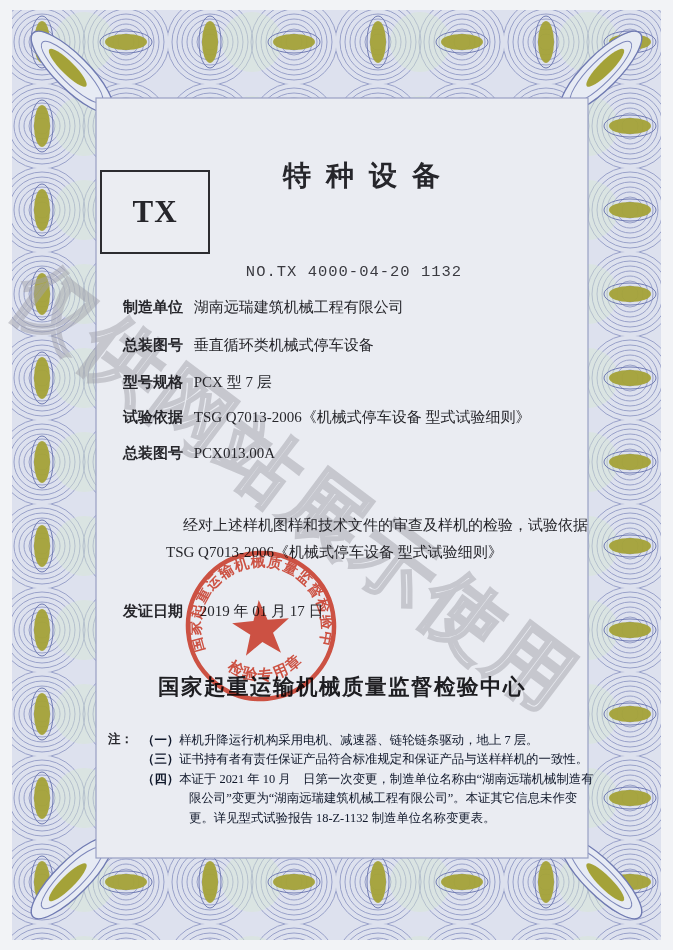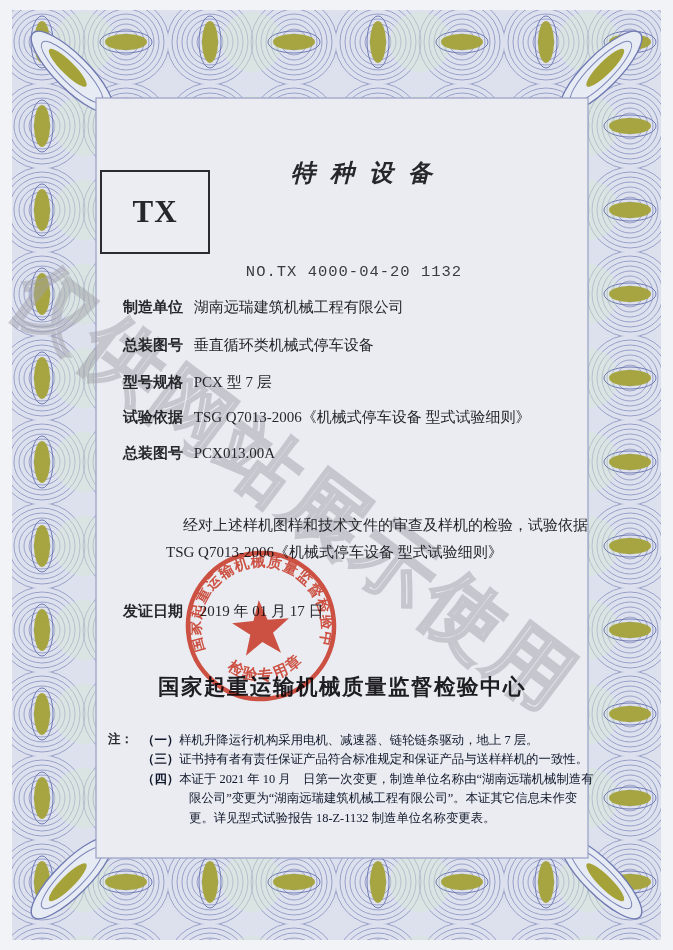--- a/index.html
+++ b/index.html
@@ -28,21 +28,21 @@
   .content{position:absolute;inset:0;z-index:2;}
 
   .tx-box{
     left:100px;top:170px;width:106px;height:80px;
     border:2px solid #2c2c30;background:rgba(255,255,255,.06);
     display:flex;align-items:center;justify-content:center;
   }
   .tx-box span{font-size:31px;font-weight:700;letter-spacing:1px;}
 
   .hdr-center{left:120px;width:468px;text-align:center;}
-  .title-small{top:157px;font-size:24px;font-weight:600;letter-spacing:15px;padding-left:15px;font-style:italic;}
+  .title-small{top:157px;font-size:28px;font-weight:600;letter-spacing:15px;padding-left:15px;}
   .title-large{top:186px;font-size:43px;font-weight:600;letter-spacing:4px;}
   .cert-no{top:263px;font-size:15.5px;letter-spacing:1px;font-family:"Liberation Mono","DejaVu Sans Mono",monospace;color:#3a3a40;}
 
   .row{left:123px;font-size:15px;white-space:nowrap;}
   .row .lab{display:inline-block;width:67px;font-weight:600;}
   .row .val{font-weight:500;}
 
   .stmt{font-size:15px;white-space:nowrap;}
 
   .issuer{left:96px;width:492px;top:672px;text-align:center;

